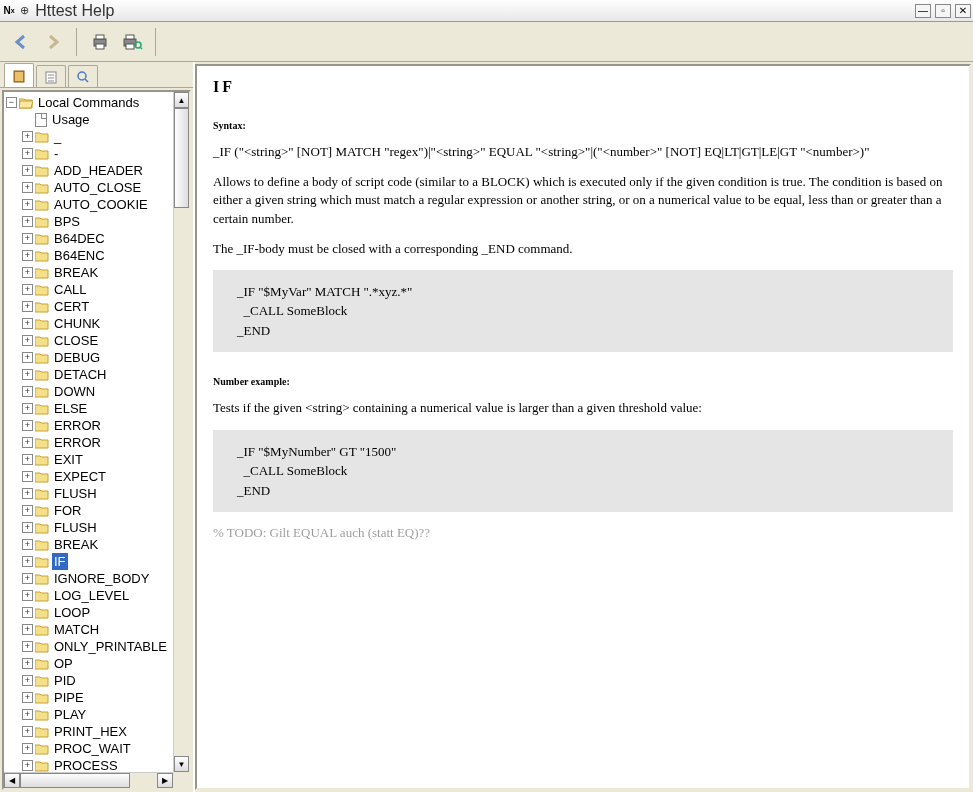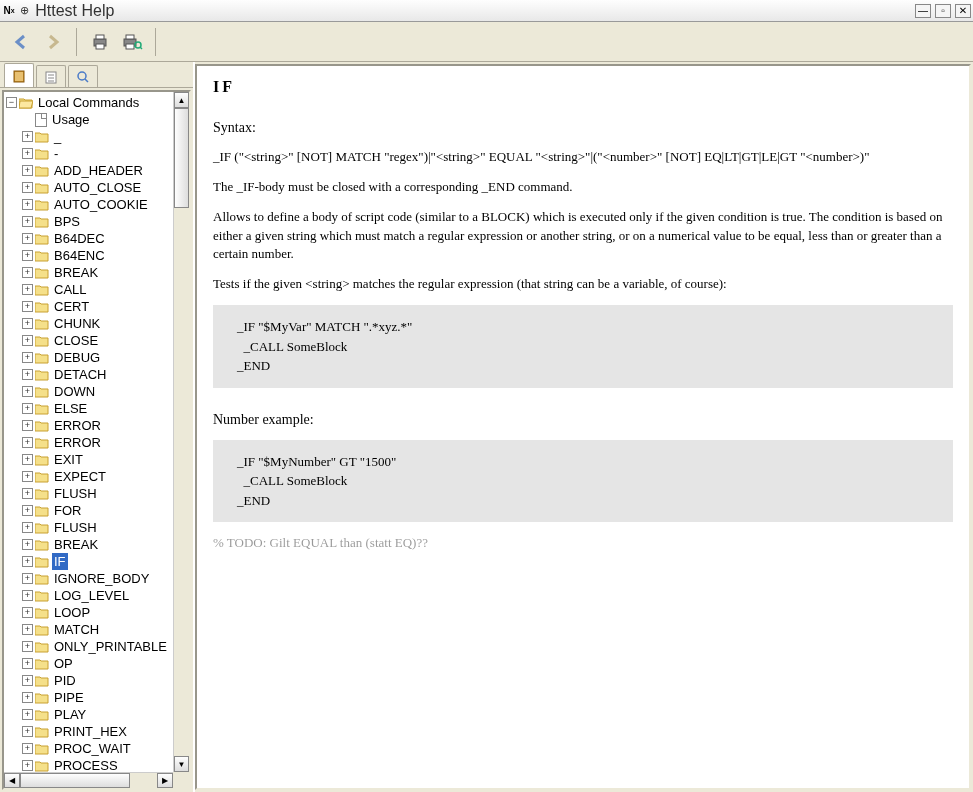--- a/index.html
+++ b/index.html
@@ -42,21 +42,21 @@
 .vscroll .down { position: absolute; bottom: 0; }
 
 .hscroll { position: absolute; bottom: 0; left: 0; height: 16px; width: calc(100% - 16px); background: #ece9d8; border-top: 1px solid #ccc; }
 .hscroll-btn { width: 16px; height: 15px; background: linear-gradient(to bottom, #fefefe, #ddd); border: 1px solid #888; display: flex; align-items: center; justify-content: center; font-size: 8px; cursor: pointer; position: absolute; }
 .hscroll .right { right: 0; }
 .hscroll-thumb { position: absolute; left: 16px; height: 15px; width: 110px; background: linear-gradient(to bottom, #fefefe, #ddd); border: 1px solid #888; cursor: pointer; }
 .corner { position: absolute; right: 0; bottom: 0; width: 16px; height: 16px; background: #ece9d8; }
 
 .content { flex: 1; background: #fff; border: 2px inset #ece9d8; margin: 2px 2px 2px 0; overflow-y: auto; padding: 12px 16px; position: relative; }
 .content h1 { font-size: 16px; font-weight: bold; font-family: Georgia, serif; letter-spacing: 3px; margin-bottom: 18px; }
-.content h2 { font-size: 14px; font-weight: normal; font-family: Georgia, serif; margin: 24px 0 12px; }
+.content h2 { font-size: 10px; font-weight: bold; font-family: Georgia, serif; margin: 24px 0 12px; }
 .content p { font-size: 13px; font-family: Georgia, serif; line-height: 1.4; margin-bottom: 12px; }
 .code-block { background: #e5e5e5; padding: 12px 24px; font-family: Georgia, serif; font-size: 13px; margin: 12px 0; white-space: pre; line-height: 1.5; }
 </style>
 </head>
 <body>
 
 <div class="titlebar">
   <div class="titlebar-left">
     <span class="app-icon">N<sub style="font-size:7px">x</sub></span>
     <span class="pin-icon">⊕</span>
@@ -422,25 +422,25 @@
         <div class="hscroll-btn right">▶</div>
       </div>
       <div class="corner"></div>
     </div>
   </div>
 
   <div class="content">
     <h1>IF</h1>
     <h2>Syntax:</h2>
     <p>_IF ("&lt;string&gt;" [NOT] MATCH "regex")|"&lt;string&gt;" EQUAL "&lt;string&gt;"|("&lt;number&gt;" [NOT] EQ|LT|GT|LE|GT "&lt;number&gt;)"</p>
+    <p>Allows to define a body of script code (similar to a BLOCK) which is executed only if the given condition is true. The condition is based on either a given string which must match a regular expression or another string, or on a numerical value to be equal, less than or greater than a certain number.</p>
     <p>The _IF-body must be closed with a corresponding _END command.</p>
-    <p>Allows to define a body of script code (similar to a BLOCK) which is executed only if the given condition is true. The condition is based on either a given string which must match a regular expression or another string, or on a numerical value to be equal, less than or greater than a certain number.</p>
-    <p>Tests if the given &lt;string&gt; matches the regular expression (that string can be a variable, of course):</p>
     <div class="code-block">_IF "$MyVar" MATCH ".*xyz.*"
   _CALL SomeBlock
 _END</div>
     <h2>Number example:</h2>
+    <p>Tests if the given &lt;string&gt; containing a numerical value is larger than a given threshold value:</p>
     <div class="code-block">_IF "$MyNumber" GT "1500"
   _CALL SomeBlock
 _END</div>
-    <p style="opacity:0.4">% TODO: Gilt EQUAL than (statt EQ)??</p>
+    <p style="opacity:0.4">% TODO: Gilt EQUAL auch (statt EQ)??</p>
   </div>
 </div>
 
 </body></html>

